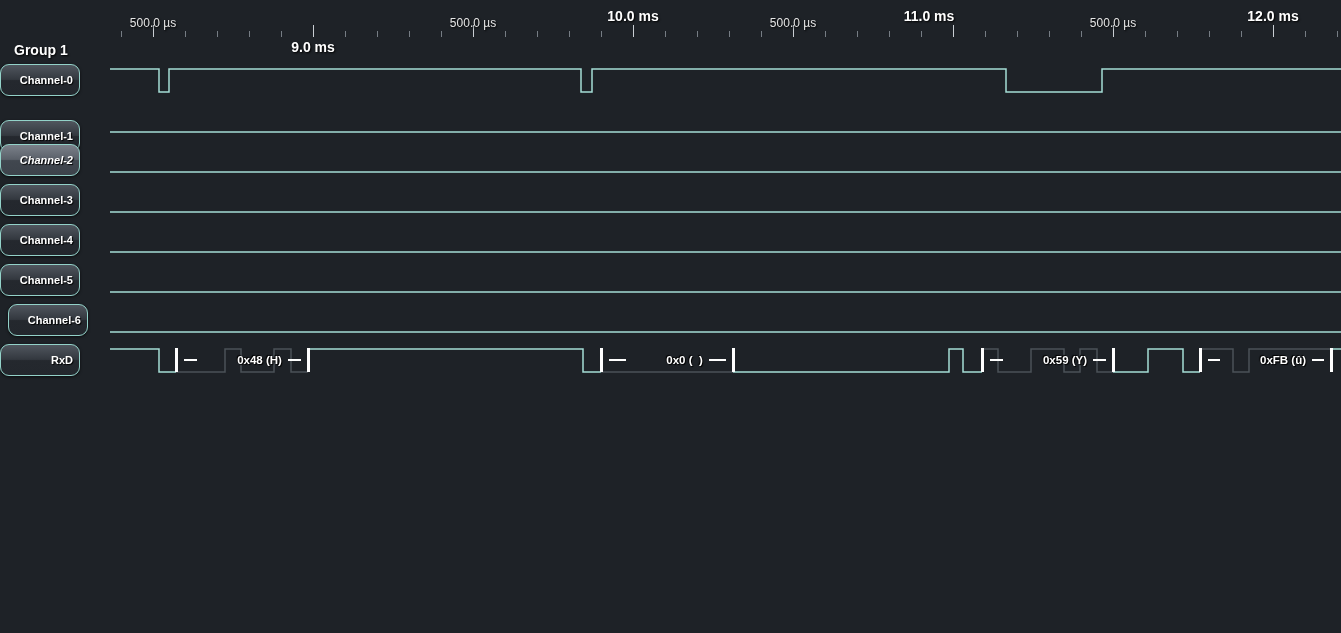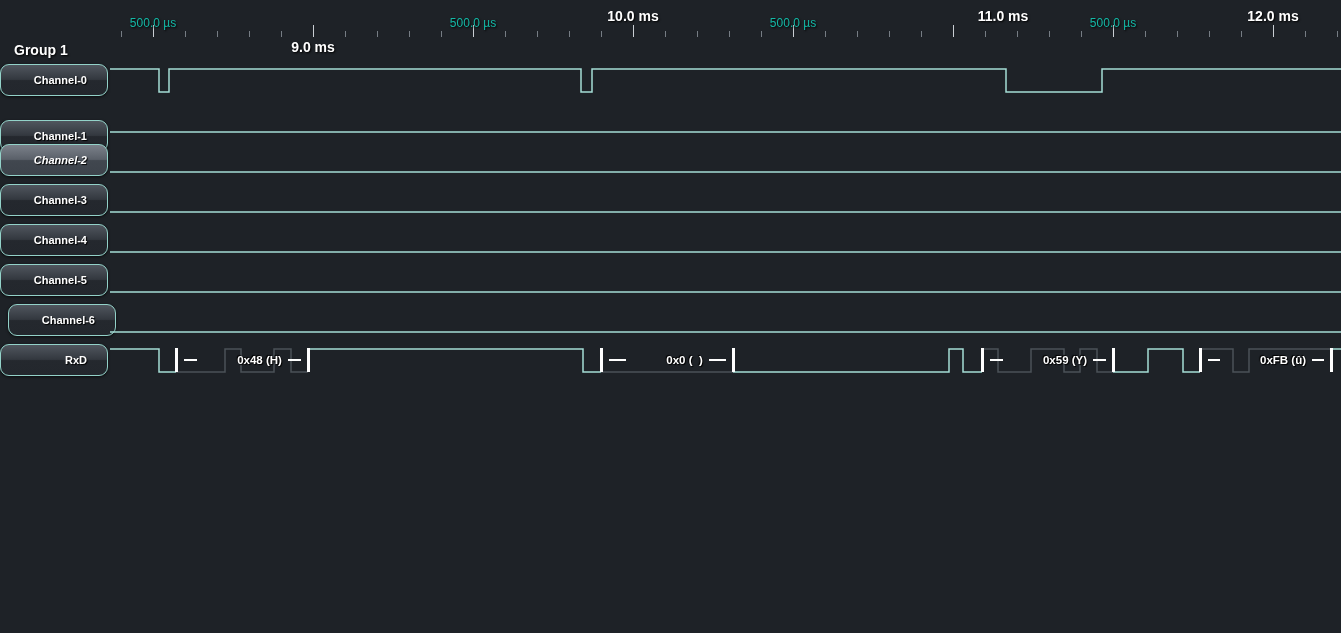--- a/index.html
+++ b/index.html
@@ -9,34 +9,34 @@
     font-family:"Liberation Sans", sans-serif;
   }
   
   .ruler{position:absolute;left:0;top:0;width:100%;height:44px;}
   .tick{position:absolute;width:1px;}
   .tick.major{top:25px;height:12px;background:#c9ced3;}
   .tick.minor{top:31px;height:6px;background:#767d84;}
   .rlabel{position:absolute;transform:translateX(-50%);white-space:nowrap;
           text-shadow:1px 1px 2px #000;}
   .rlabel.major{top:8px;font-size:14px;font-weight:bold;color:#ffffff;}
-  .rlabel.minor{top:16px;font-size:12px;color:#14b8a6;}
+  .rlabel.minor{top:16px;font-size:12px;color:#e5e5e5;}
   
   .group-label{
     position:absolute;left:14px;top:42px;font-size:14px;font-weight:bold;
     color:#ffffff;text-shadow:1px 1px 2px #000;
   }
   .chbtn{
-    position:absolute;left:0;width:108px;height:32px;box-sizing:border-box;
+    position:absolute;left:0;width:80px;height:32px;box-sizing:border-box;
     border:1px solid #93d2c9;border-radius:9px;
     background:linear-gradient(#50565e 0%,#33383f 48%,#24282e 52%,#23272d 100%);
     box-shadow:0 1px 3px rgba(0,0,0,0.7);
     color:#fff;font-size:11px;font-weight:bold;text-shadow:1px 1px 1px #000;
     display:flex;align-items:center;justify-content:flex-end;
-    padding-right:20px;cursor:pointer;
+    padding-right:6px;cursor:pointer;
   }
   .chbtn.selected{
     background:linear-gradient(#7b818a 0%,#5a6069 48%,#41474f 52%,#3d434b 100%);
     font-style:italic;
   }
   
   svg.waves{position:absolute;left:0;top:0;}
   
   .anno{
     position:absolute;height:24px;display:flex;align-items:center;
@@ -90,21 +90,21 @@
       <div class="tick minor" style="left: 1209px;"></div>
       <div class="tick minor" style="left: 1241px;"></div>
       <div class="tick major" style="left: 1273px;"></div>
       <div class="tick minor" style="left: 1305px;"></div>
       <div class="tick minor" style="left: 1337px;"></div>
       <div class="rlabel minor" style="left: 153px;">500.0 µs</div>
       <div class="rlabel major" style="left: 313px; margin-top: 31px;">9.0 ms</div>
       <div class="rlabel minor" style="left: 473px;">500.0 µs</div>
       <div class="rlabel major" style="left: 633px;">10.0 ms</div>
       <div class="rlabel minor" style="left: 793px;">500.0 µs</div>
-      <div class="rlabel major" style="left: 1003px;">11.0 ms</div>
+      <div class="rlabel major" style="left: 929px;">11.0 ms</div>
       <div class="rlabel minor" style="left: 1113px;">500.0 µs</div>
       <div class="rlabel major" style="left: 1273px;">12.0 ms</div>
     </div>
   <div class="group-label">Group 1</div>
   <div id="channel-list">
       <div class="chbtn" style="top: 64px;">Channel-0</div>
       <div class="chbtn" style="top: 120px;">Channel-1</div>
       <div class="chbtn selected" style="top: 144px;">Channel-2</div>
       <div class="chbtn" style="top: 184px;">Channel-3</div>
       <div class="chbtn" style="top: 224px;">Channel-4</div>

